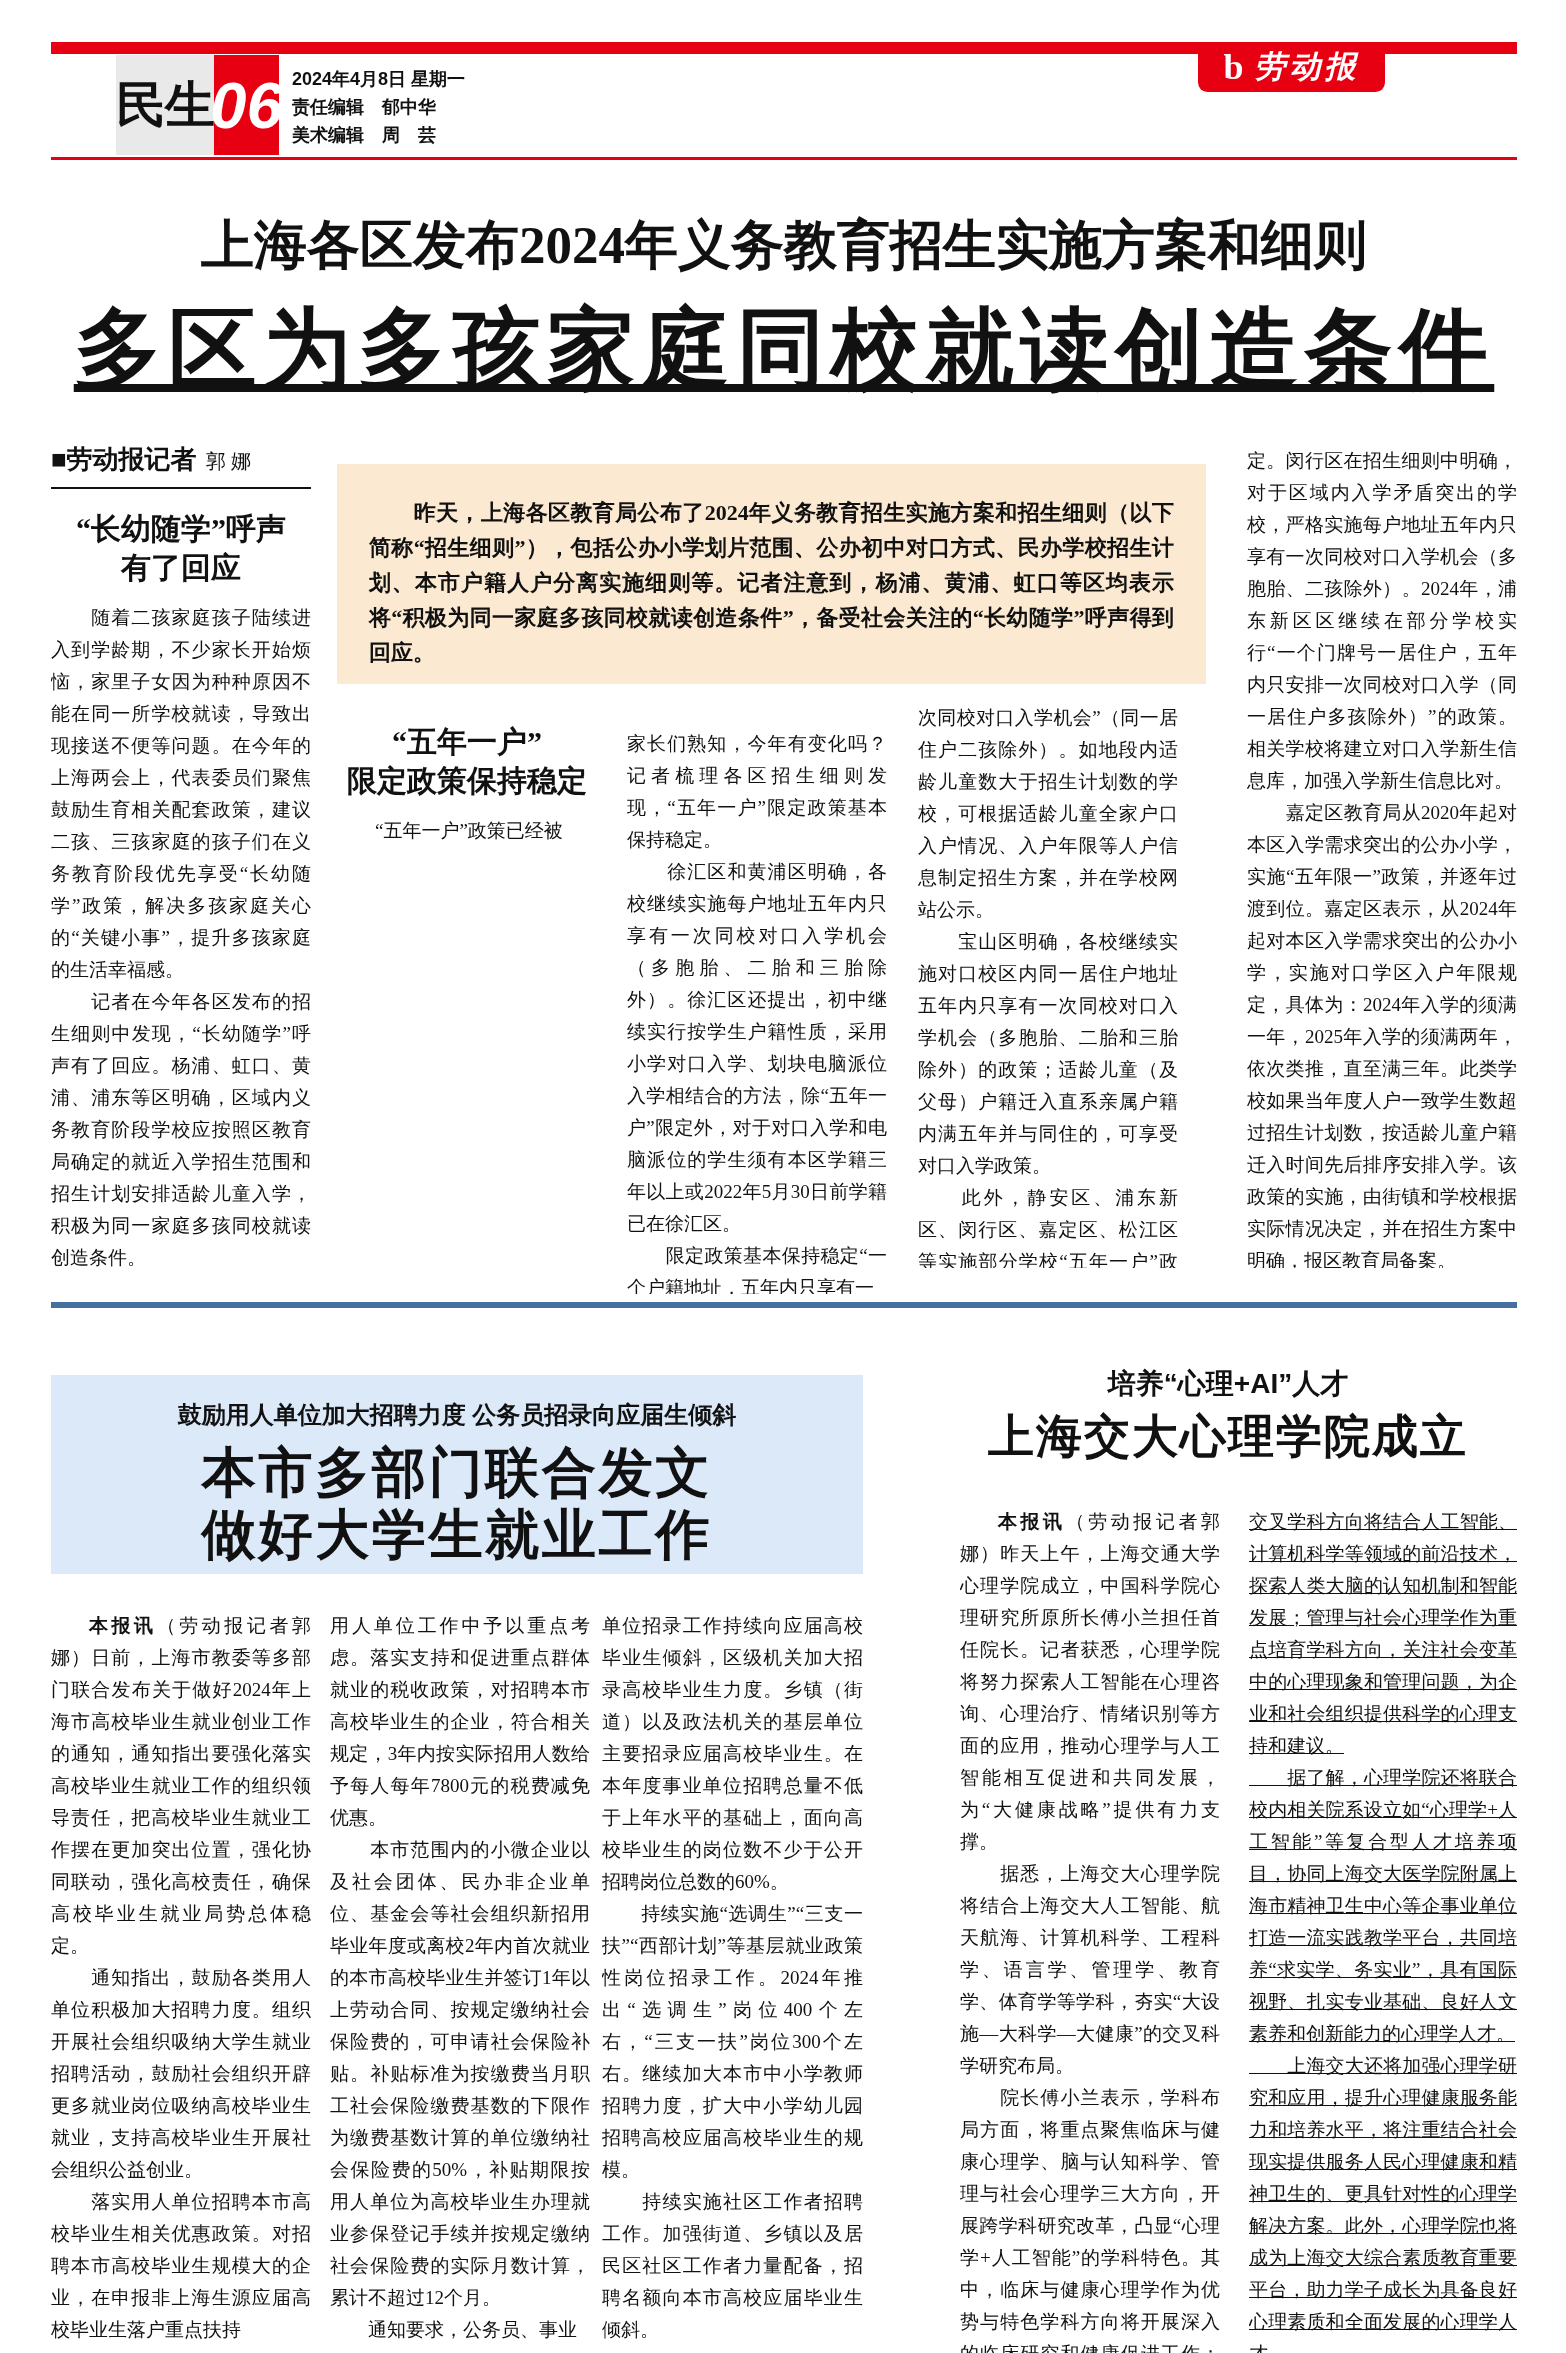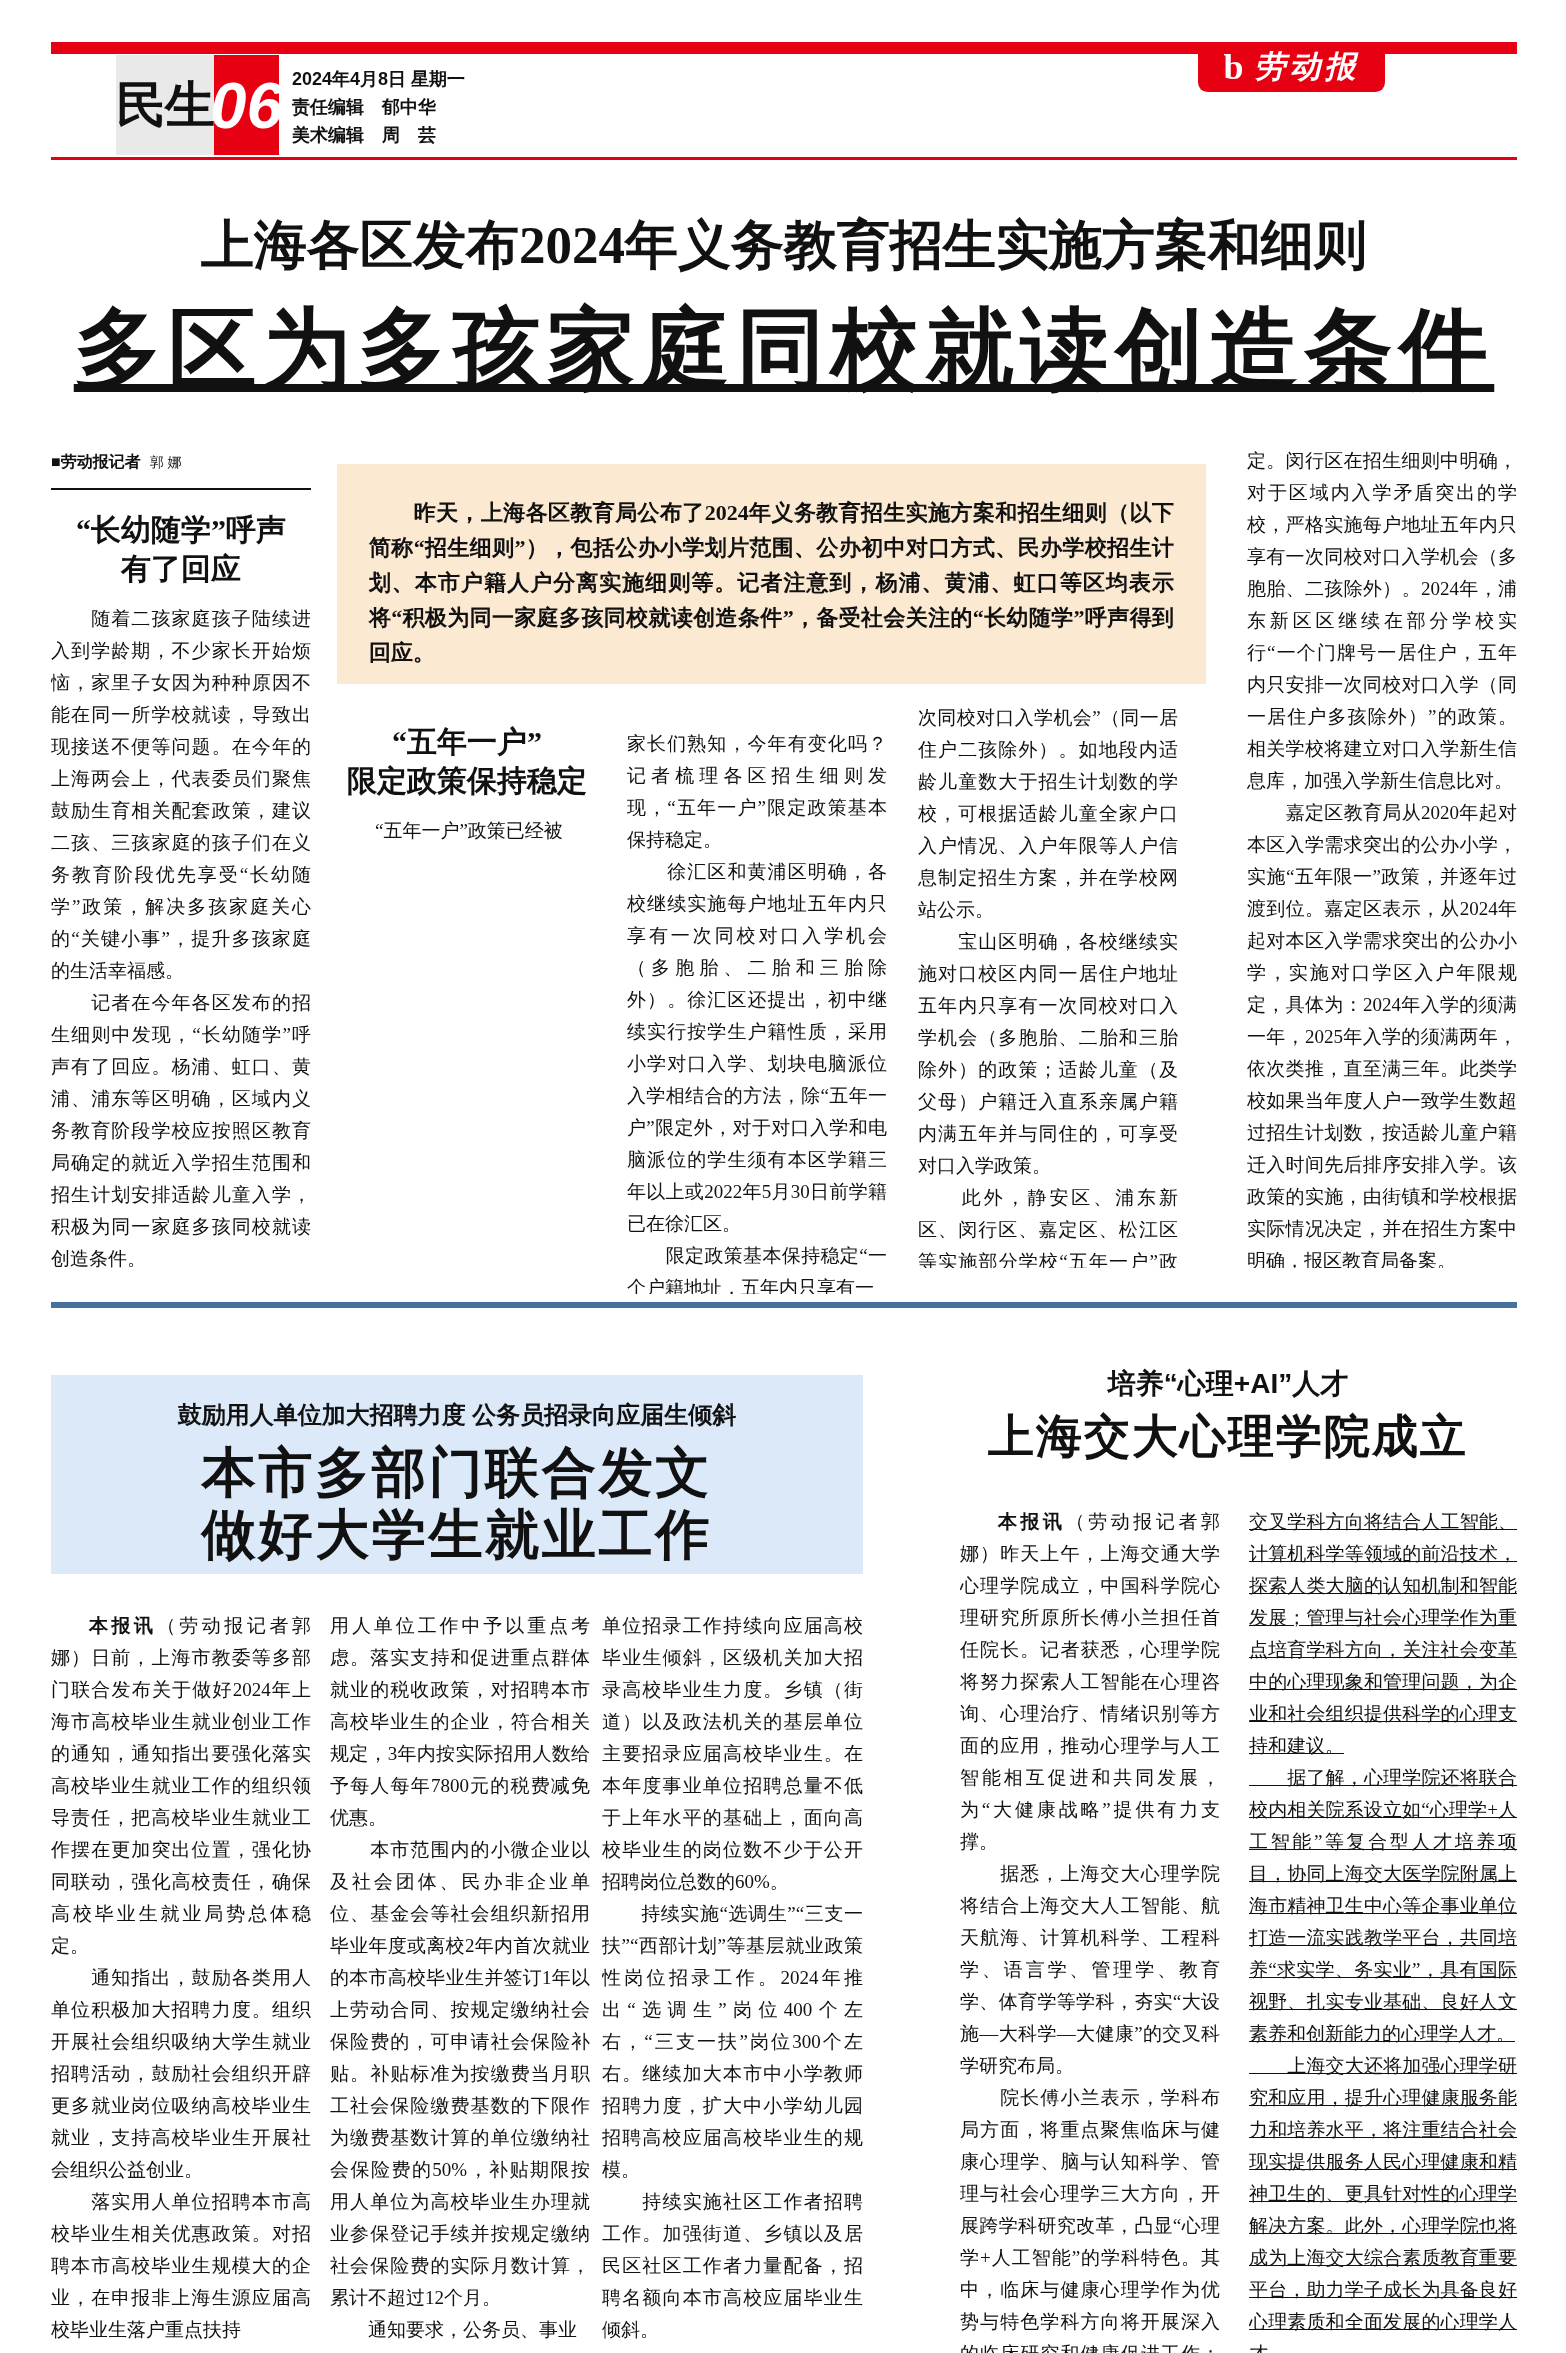--- a/index.html
+++ b/index.html
@@ -29,22 +29,22 @@
 
   .col{position:absolute;font-size:19px;line-height:32px;text-align:justify;overflow:hidden;}
   .col p{margin:0;}
   .c1{left:51px;top:445px;width:260px;height:823px;}
   .c2{left:337px;top:702px;width:260px;height:566px;}
   .c3{left:627px;top:728px;width:260px;height:566px;}
   .c4{left:918px;top:702px;width:260px;height:566px;}
   .c5{left:1247px;top:445px;width:270px;height:823px;}
 
   .byline{font-size:19px;padding-bottom:9.4px;border-bottom:2px solid #111;}
-  .byline b{font-size:16px;}
-  .byline .name{font-size:14px;margin-left:9.4px;}
+  .byline b{font-size:26px;font-family:Liberation Mono, monospace;}
+  .byline .name{font-size:20px;margin-left:9.4px;}
   .subhead{text-align:center;font-size:30px;font-weight:900;line-height:39px;margin:20px 0 15px 0;}
   .paras-gap{margin-top:2.7px;}
 
   .lead-box{left:337px;top:464px;width:869px;height:220px;background:#fbe9d2;box-sizing:border-box;
             padding:31px 32px 19px 32px;font-size:22px;font-weight:700;line-height:35px;text-align:justify;}
 
   
   .divider{left:51px;top:1302px;width:1466px;height:6px;background:#46719f;}
 
   

